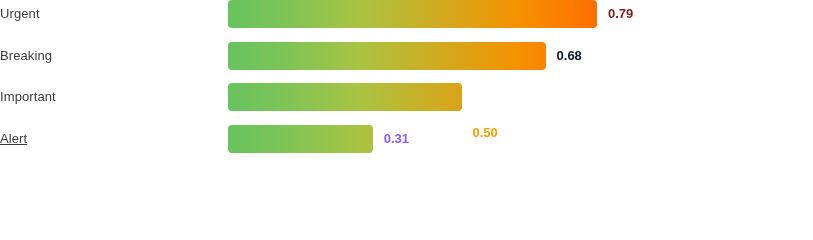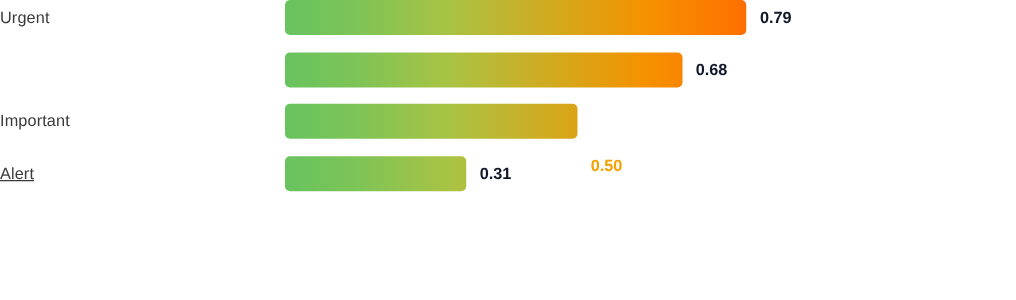--- a/index.html
+++ b/index.html
@@ -71,35 +71,36 @@
 </style>
 </head>
 <body>
 
 <div id="chart">
     <div class="bar-row" style="top: 0px;">
       <div class="cat-label" style="top: 0px; height: 28px; line-height: 28px;">Urgent</div>
       <div class="bar-track" style="width: 467px;">
         <div class="bar-fill" style="width: 368.93px; background-size: 467px 28px;"></div>
       </div>
-      <div class="value-label" style="color: #0f172a; left: 607.93px;">0.79</div>
+      <div class="value-label" style="color: #7f1d1d; left: 607.93px;">0.79</div>
     </div>
     <div class="bar-row" style="top: 41.5px;">
+      <div class="cat-label" style="top: 0px; height: 28px; line-height: 28px;">Breaking</div>
       <div class="bar-track" style="width: 467px;">
         <div class="bar-fill" style="width: 317.56px; background-size: 467px 28px;"></div>
       </div>
       <div class="value-label" style="color: #0f172a; left: 556.56px;">0.68</div>
     </div>
     <div class="bar-row" style="top: 83px;">
       <div class="cat-label" style="top: 0px; height: 28px; line-height: 28px;">Important</div>
       <div class="bar-track" style="width: 467px;">
         <div class="bar-fill" style="width: 233.5px; background-size: 467px 28px;"></div>
       </div>
       <div class="value-label" style="color: rgb(245, 160, 0); left: 472.5px; margin-top: 36px;">0.50</div>
     </div>
     <div class="bar-row" style="top: 124.5px;">
       <div class="cat-label" style="top: 0px; height: 28px; line-height: 28px; text-decoration: underline;">Alert</div>
       <div class="bar-track" style="width: 467px;">
         <div class="bar-fill" style="width: 144.77px; background-size: 467px 28px;"></div>
       </div>
-      <div class="value-label" style="color: #0f172a; left: 383.77px;">0.31</div>
+      <div class="value-label" style="color: #8b5cf6; left: 383.77px;">0.31</div>
     </div>
   </div>
 
 </body></html>

